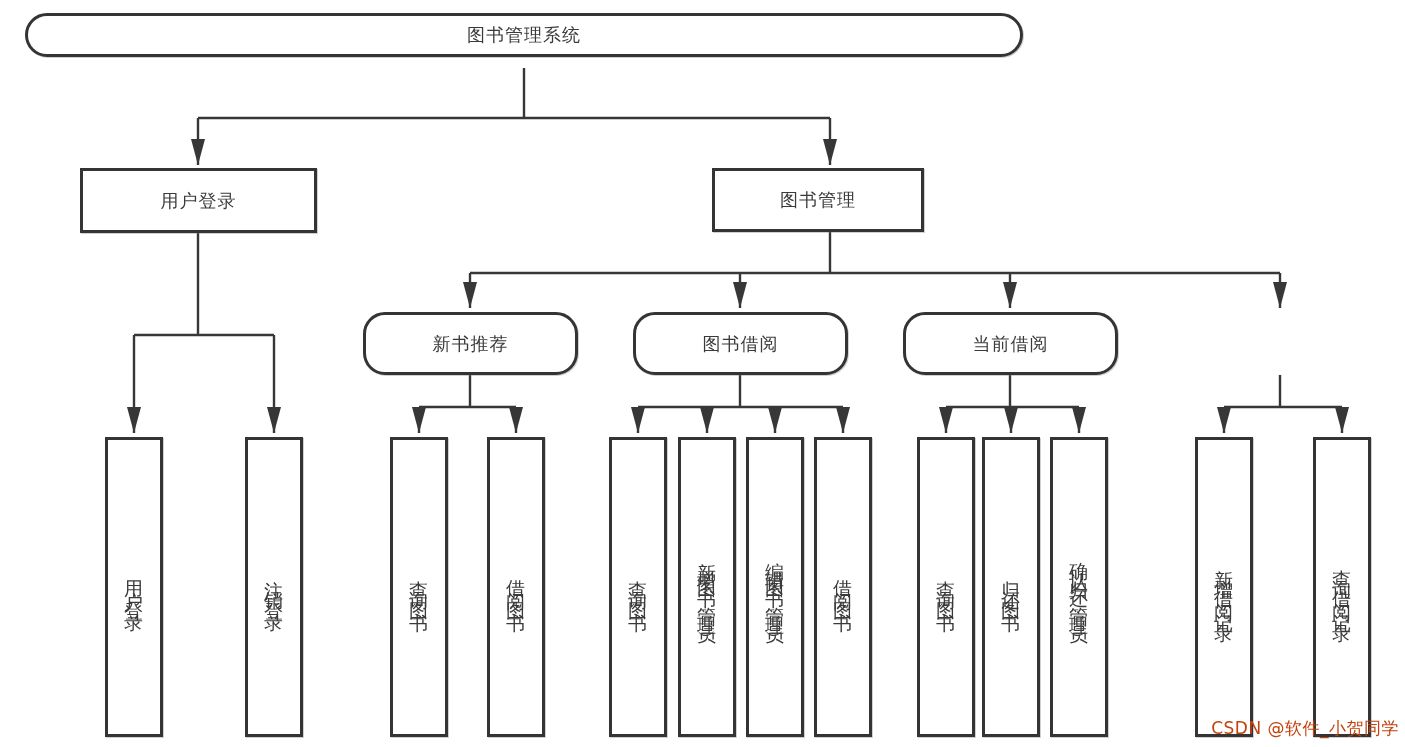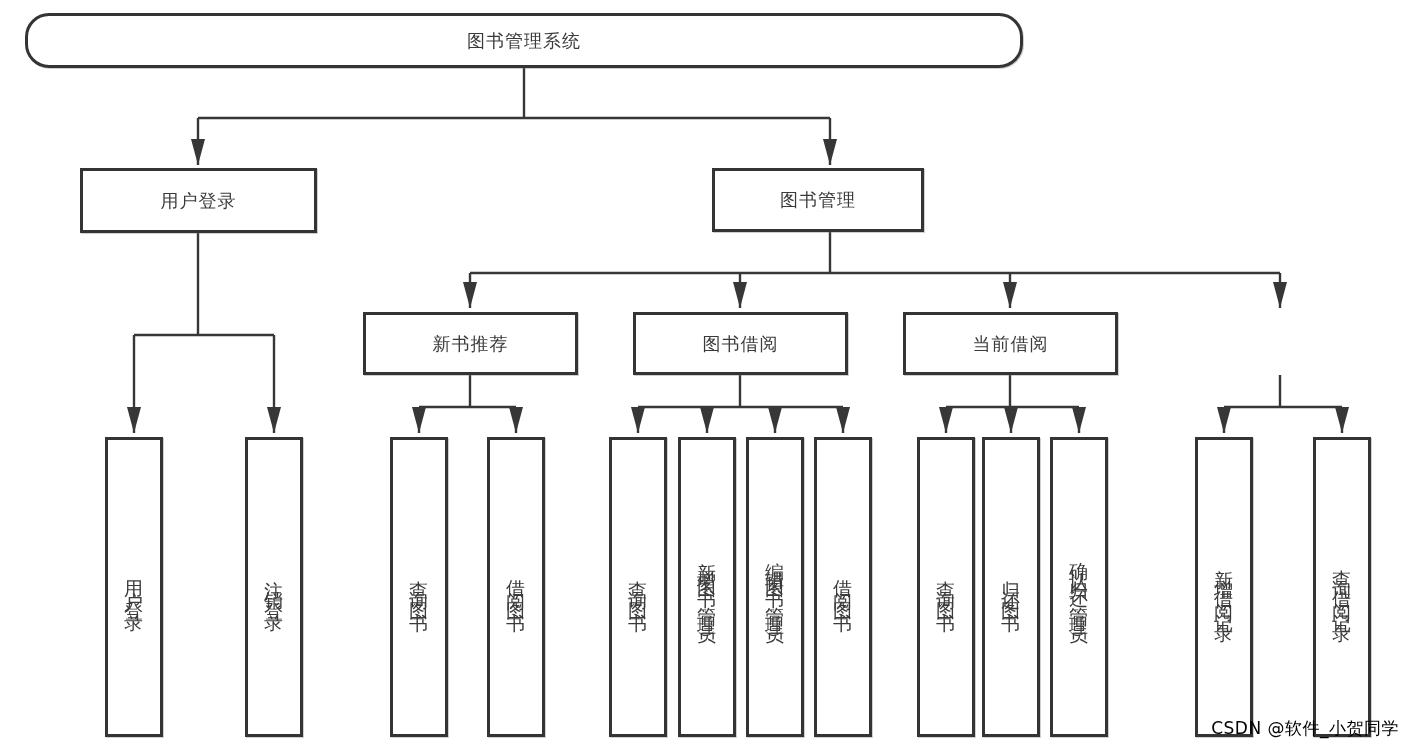--- a/index.html
+++ b/index.html
@@ -23,26 +23,26 @@
     background: #ffffff;
     color: #3a3a3a;
     display: flex;
     align-items: center;
     justify-content: center;
     text-align: center;
     font-size: 18px;
     letter-spacing: 1px;
     box-shadow: 1px 1px 0 rgba(120,120,120,0.35);
   }
-  .box.root  { left: 25px;  top: 13px;  width: 998px; height: 55px; border-radius: 24px; }
+  .box.root  { left: 25px;  top: 13px;  width: 998px; height: 44px; border-radius: 24px; }
 
   .box.lv2a  { left: 80px;  top: 168px; width: 237px; height: 65px; }
   .box.lv2b  { left: 712px; top: 168px; width: 212px; height: 64px; }
 
-  .box.lv3   { top: 312px; width: 215px; height: 63px; }
+  .box.lv3   { top: 312px; width: 215px; height: 63px; border-radius: 22px; }
   .box.g0    { left: 363px; }
   .box.g1    { left: 633px; }
   .box.g2    { left: 903px; }
   .box.g3    { left: 1173px; }
 
   .box.tall  { top: 437px; width: 58px; height: 300px; overflow: hidden; }
   .box.tall span {
     writing-mode: vertical-rl;
     text-orientation: mixed;
     font-size: 19px;
@@ -57,21 +57,21 @@
   .t4  { left: 609px; }  .t5  { left: 678px; }
   .t6  { left: 746px; }  .t7  { left: 814px; }
   .t8  { left: 917px; }  .t9  { left: 982px; }
   .t10 { left: 1050px; }
   .t11 { left: 1195px; } .t12 { left: 1313px; }
 
   .watermark {
     position: absolute;
     right: 6px;
     bottom: 7px;
-    color: #000000;
+    color: #c2410c;
     font-size: 17px;
     letter-spacing: 0.5px;
     pointer-events: none;
   }
   path.wire {
     stroke: #373737;
     stroke-width: 2.4;
     fill: none;
   }
 </style>

